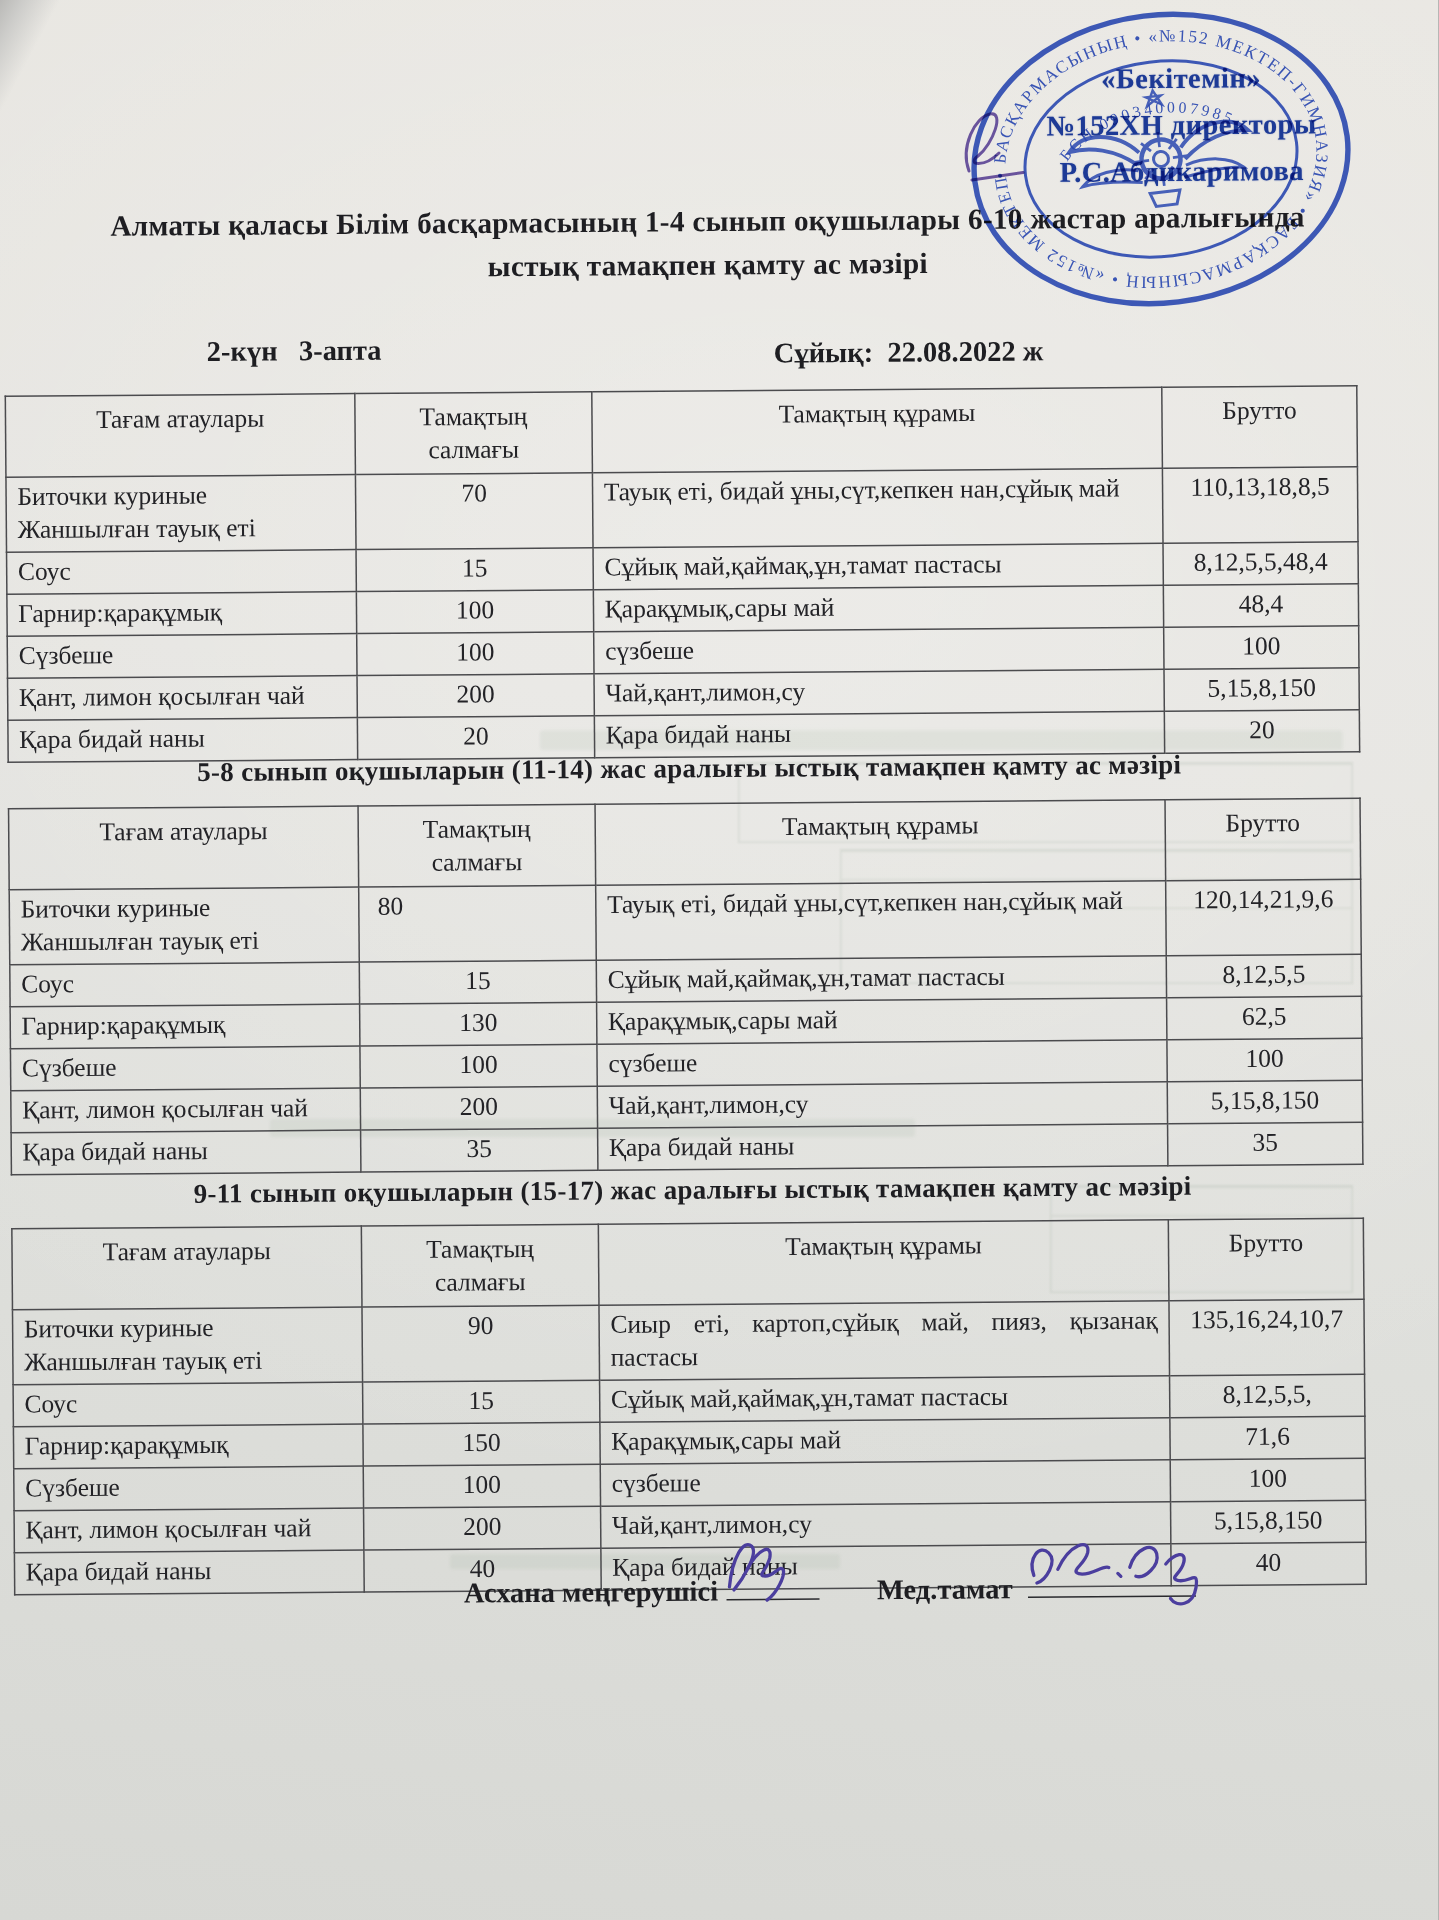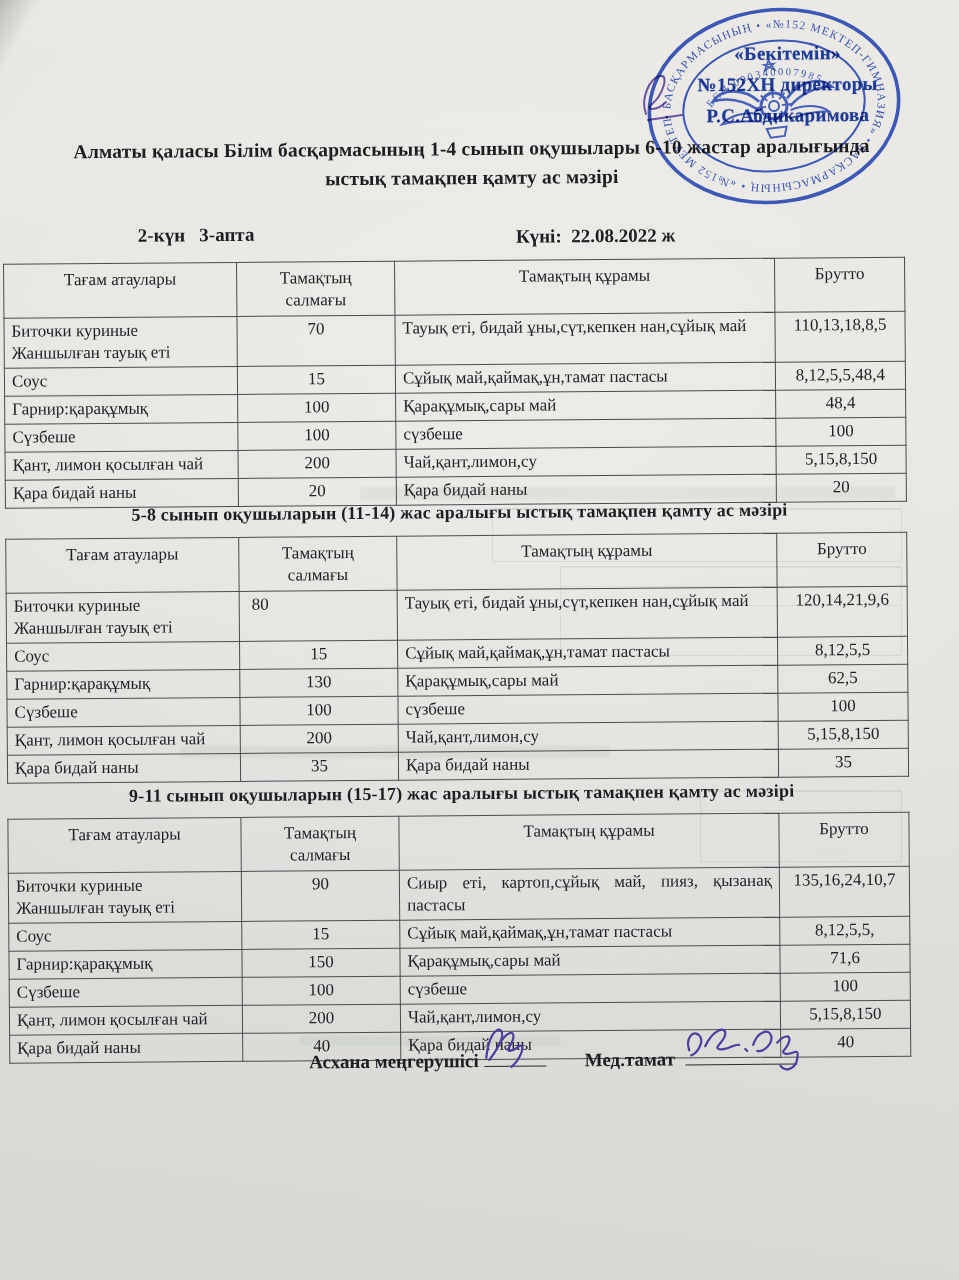--- a/index.html
+++ b/index.html
@@ -119,21 +119,21 @@
     </div>
 
     <div class="title">
       <div>Алматы қаласы Білім басқармасының 1-4 сынып оқушылары 6-10 жастар аралығында</div>
       <div>ыстық тамақпен қамту ас мәзірі</div>
     </div>
 
     <div class="meta">
       <span class="dayweek">2-күн   3-апта</span>
       <span class="dateline">
-        <span>Күні:</span>&nbsp;
+        <span>Сұйық:</span>&nbsp;
         <span>22.08.2022 ж</span>
       </span>
     </div>
 
     <table class="menu-table" id="table1">
       <colgroup>
           <col style="width:233px">
           <col style="width:158px">
           <col style="width:380px">
           <col style="width:130px">

